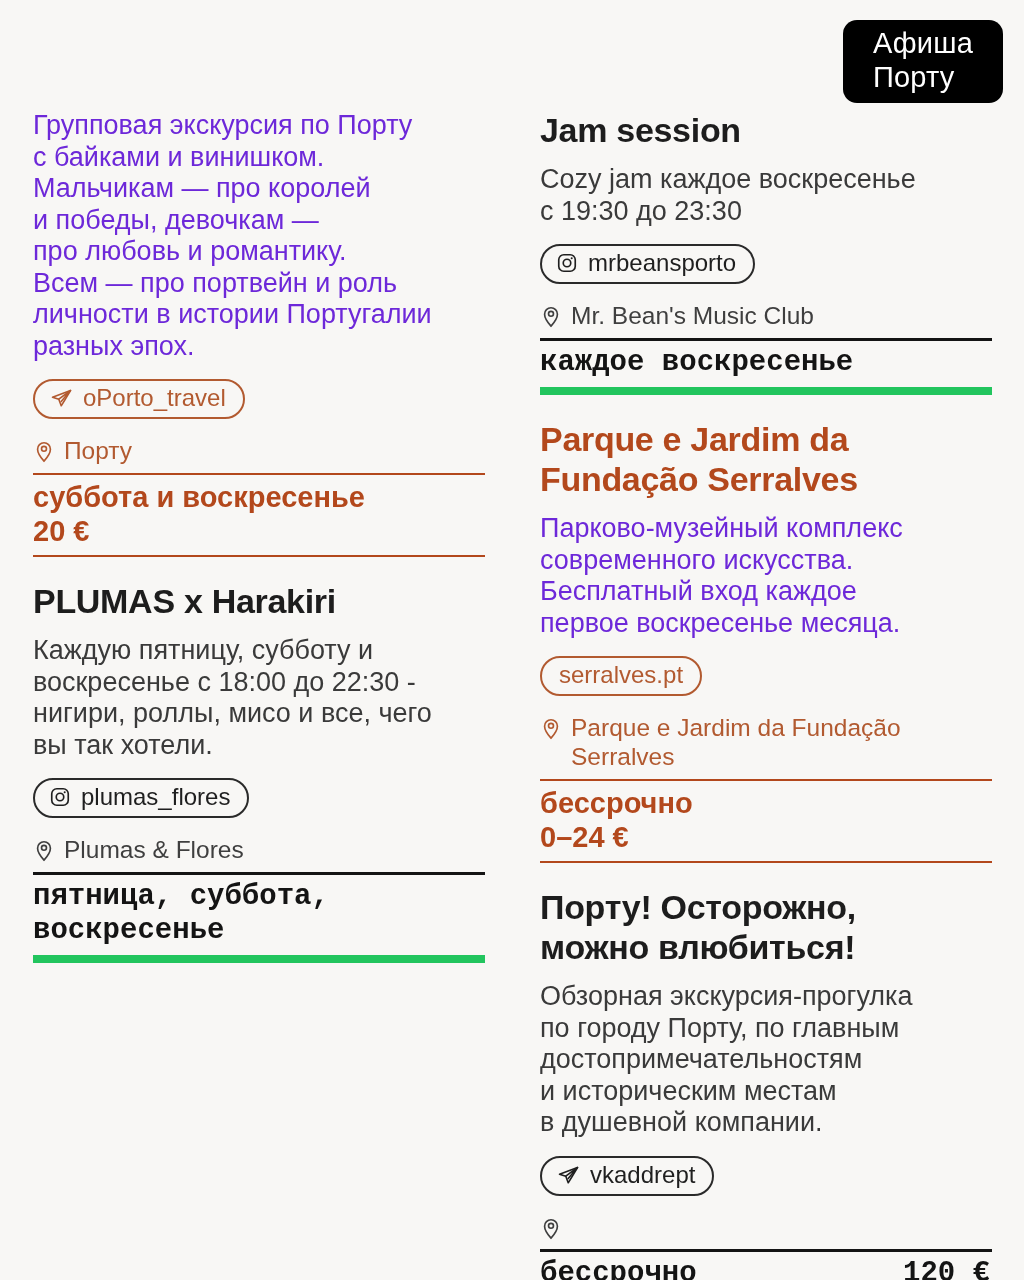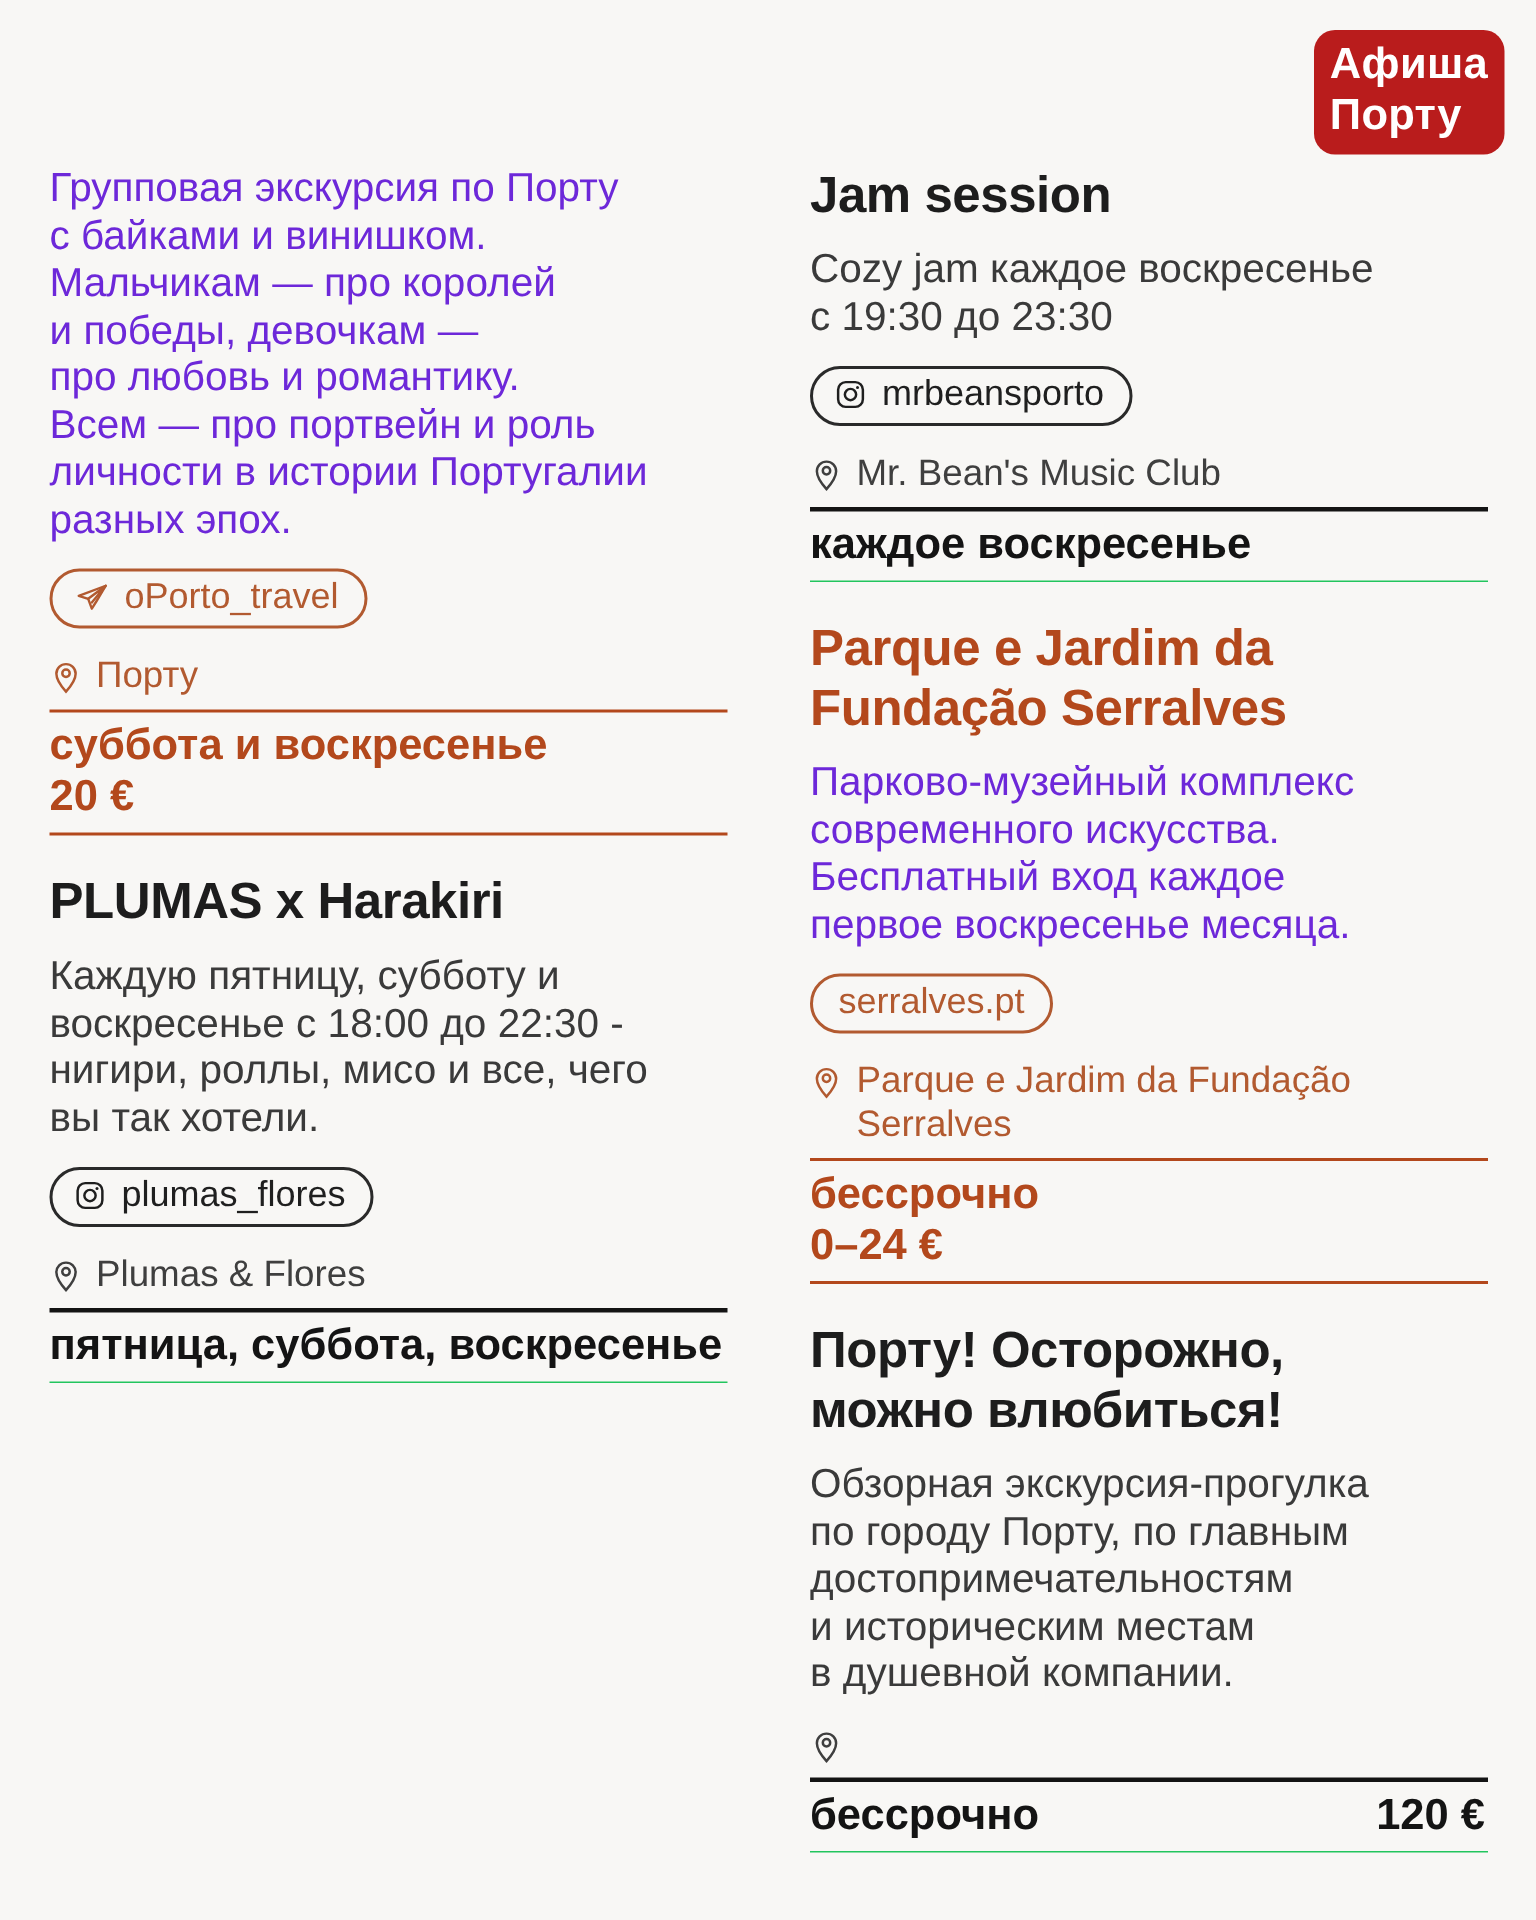--- a/index.html
+++ b/index.html
@@ -5,23 +5,23 @@
   * { box-sizing: border-box; margin: 0; padding: 0; }
   html, body {
     width: 1024px; height: 1280px;
     background: #f8f7f5;
     font-family: "Liberation Sans", "DejaVu Sans", sans-serif;
     overflow: hidden;
     position: relative;
   }
   .app-badge {
     position: absolute; top: 20px; right: 21px;
-    background: #b91c1c; color: #ffffff;
-    font-size: 29px; font-weight: 700; line-height: 34px;
-    padding: 6px 11px 9px;
+    background: #000000; color: #ffffff;
+    font-size: 29px; font-weight: 400; line-height: 34px;
+    padding: 6px 30px 9px;
     border-radius: 14px;
     white-space: pre-line;
     letter-spacing: 0.2px;
   }
   .col { position: absolute; top: 110px; width: 452px; }
   .col-left { left: 33px; }
   .col-right { left: 540px; }
 
   .event { margin-bottom: 24px; }
 
@@ -71,21 +71,22 @@
     flex-direction: column;
   }
   
   .event.dark .title { color: #1d1d1d; }
   .event.dark .desc { color: #3a3a3a; }
   .event.dark .pill { color: #1f1f1f; border-color: #2a2a2a; }
   .event.dark .loc { color: #3f3f3f; }
   .event.dark .sched {
     color: #141414;
     border-top: 3px solid #141414;
-    border-bottom: 1px solid #22c55e;
+    border-bottom: 8px solid #22c55e;
+    font-family: Liberation Mono, monospace;
   }
 </style>
 </head>
 <body>
 
 <div class="app-badge">Афиша
 Порту</div>
 
 <div class="col col-left">
 
@@ -221,20 +222,31 @@
   </article>
 
   <article class="event dark">
     <h2 class="title">Порту! Осторожно,
 можно влюбиться!</h2>
     <p class="desc">Обзорная экскурсия-прогулка
 по городу Порту, по главным
 достопримечательностям
 и историческим местам
 в душевной компании.</p>
+    <div class="pill-row">
+      <span class="pill">
+        <span>
+          <svg width="24" height="24" viewBox="0 0 24 24" fill="none" stroke="currentColor" stroke-width="1.6" stroke-linejoin="round" stroke-linecap="round">
+              <path d="M21.5 4.5 L3.5 11.2 L9.8 13.2 L12.2 19.8 L15.2 15 L21.5 4.5 Z"></path>
+              <path d="M9.8 13.2 L21.5 4.5 L12.2 15.6"></path>
+            </svg>
+        </span>
+        <span>vkaddrept</span>
+      </span>
+    </div>
     <div class="loc">
       <span>
         <svg width="22" height="26" viewBox="0 0 24 26" fill="none" stroke="currentColor" stroke-width="1.8">
             <path d="M12 24 C16.5 19 19 15 19 11 A7 7 0 0 0 5 11 C5 15 7.5 19 12 24 Z"></path>
             <circle cx="12" cy="10.6" r="2.7"></circle>
           </svg>
       </span>
     </div>
     <div class="sched">
       <span>бессрочно</span>

